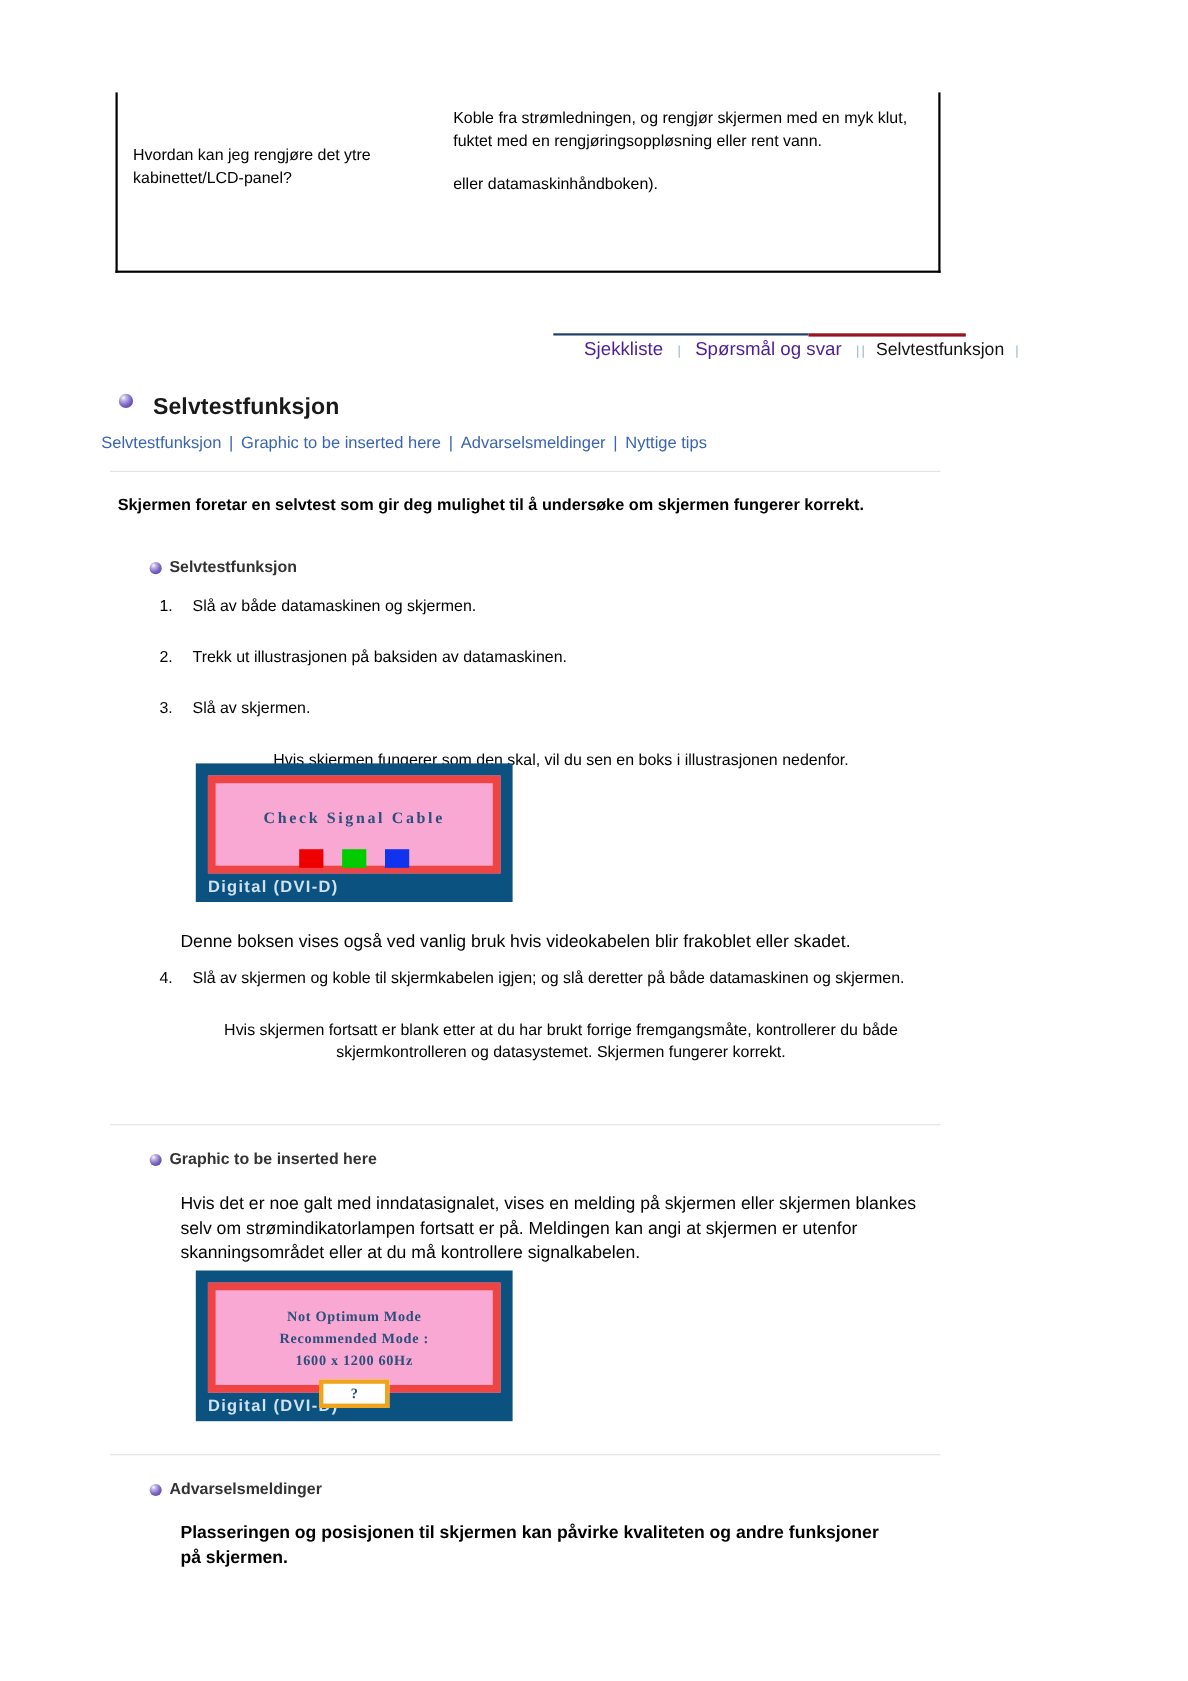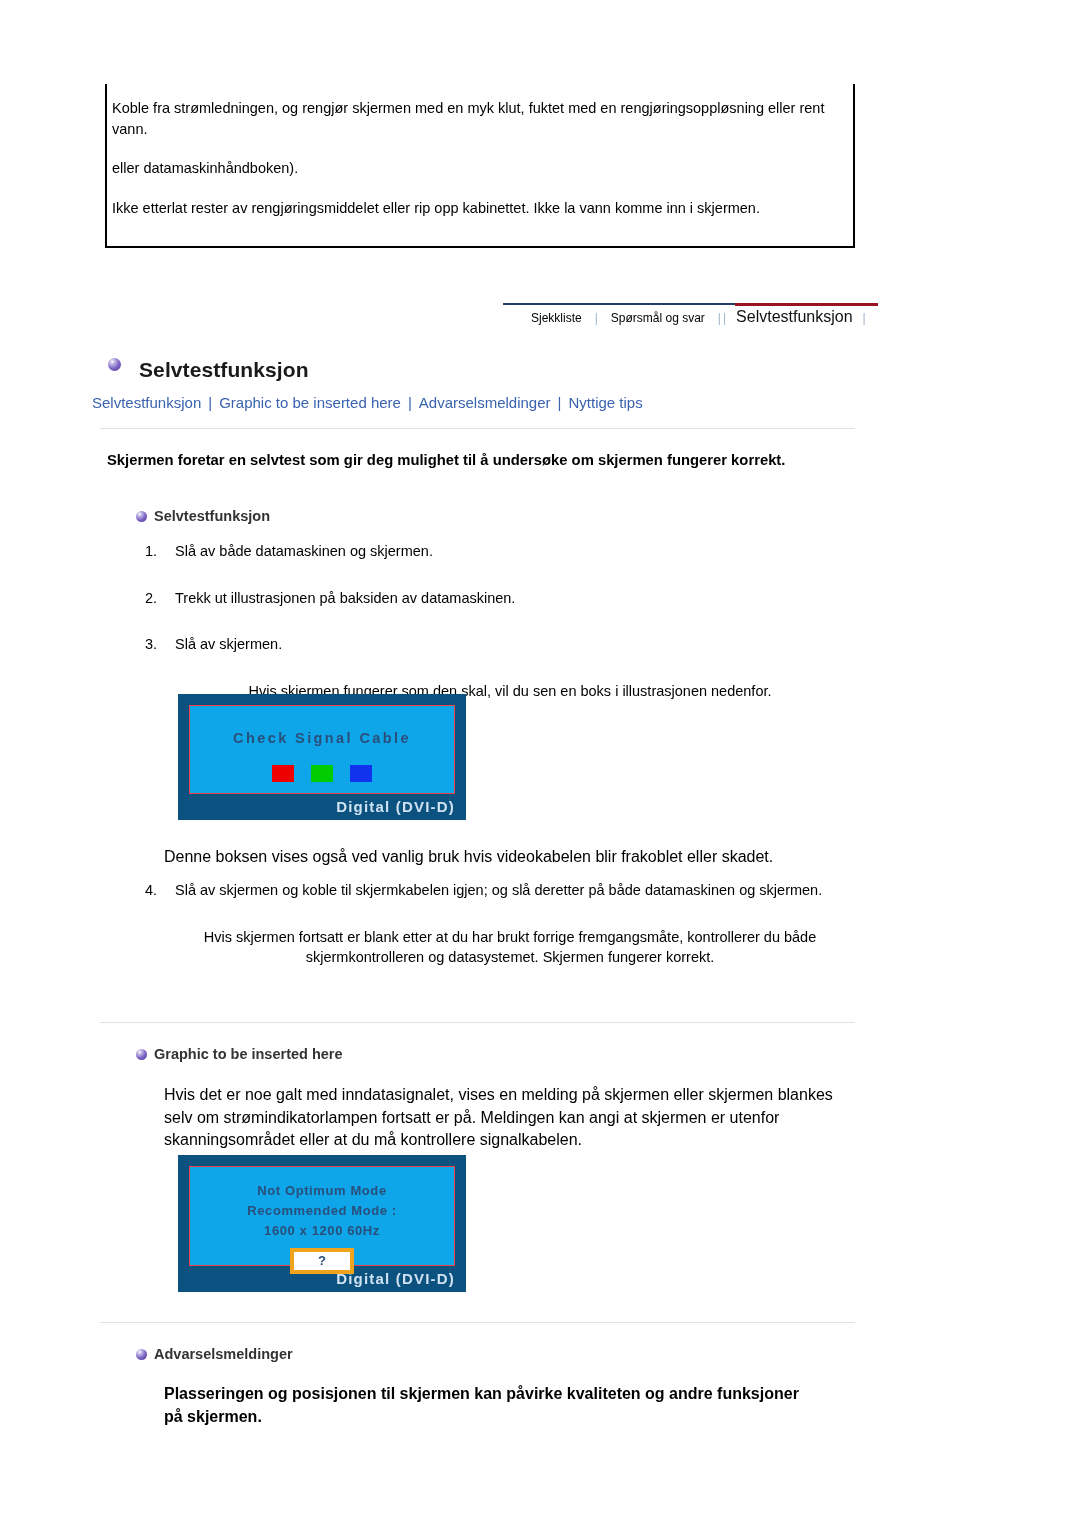--- a/index.html
+++ b/index.html
@@ -75,22 +75,22 @@
     background: #981420;
   }
   .tabs {
     position: absolute;
     left: 0; top: 5px;
     display: flex;
     align-items: baseline;
     font-size: 14px;
   }
   .tab {
-    color: #000000;
-    font-size: 12px;
+    color: #4c1d95;
+    font-size: 17px;
     white-space: nowrap;
     padding: 0 12px;
   }
   .tab.first { padding-left: 28px; }
   .tab.active {
     color: #111111;
     font-size: 16px;
     padding: 0 9px;
   }
   .tab-sep {
@@ -191,28 +191,29 @@
   }
 
   
   .monitor {
     position: absolute;
     background: #0c5280;
     box-sizing: border-box;
     padding: 11px 11px 0 11px;
   }
   .monitor .screen {
-    background: #0ea5e9;
-    border: 1px solid #ef4444;
+    background: #f9a8d4;
+    border: 7px solid #ef4444;
     box-sizing: border-box;
     width: 100%;
     position: relative;
+    font-family: Liberation Serif, serif;
   }
   .monitor .caption {
-    text-align: right;
+    text-align: left;
     color: #cfe2f2;
     font-weight: bold;
     font-size: 15px;
     letter-spacing: 1.2px;
     line-height: 26px;
     height: 28px;
   }
   .csc-title {
     text-align: center;
     color: #2a4f7a;
@@ -261,24 +262,24 @@
     font-size: 16px;
     line-height: 1.42;
   }
   .body-para.bold { font-weight: bold; }
 </style>
 </head>
 <body>
 
 <div class="faq-table">
   <div class="faq-row">
+    <div class="faq-q">Hvordan kan jeg rengjøre det ytre kabinettet/LCD-panel?</div>
     <div class="faq-a">
       <p>Koble fra strømledningen, og rengjør skjermen med en myk klut, fuktet med en rengjøringsoppløsning eller rent vann.</p>
       <p>eller datamaskinhåndboken).</p>
-      <p class="tight">Ikke etterlat rester av rengjøringsmiddelet eller rip opp kabinettet. Ikke la vann komme inn i skjermen.</p>
     </div>
   </div>
 </div>
 
 <div class="tabstrip">
   <div class="tab-rule"></div>
   <div class="tab-rule-active"></div>
   <div class="tabs">
     <span class="tab first">Sjekkliste</span>
     <span class="tab-sep">|</span>

